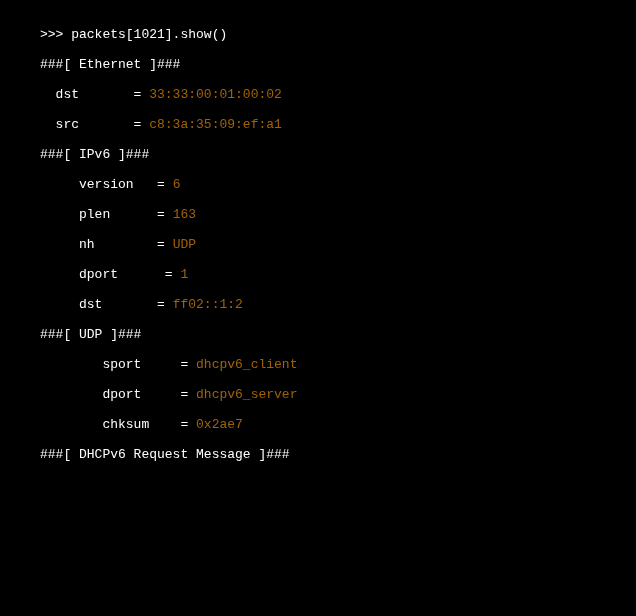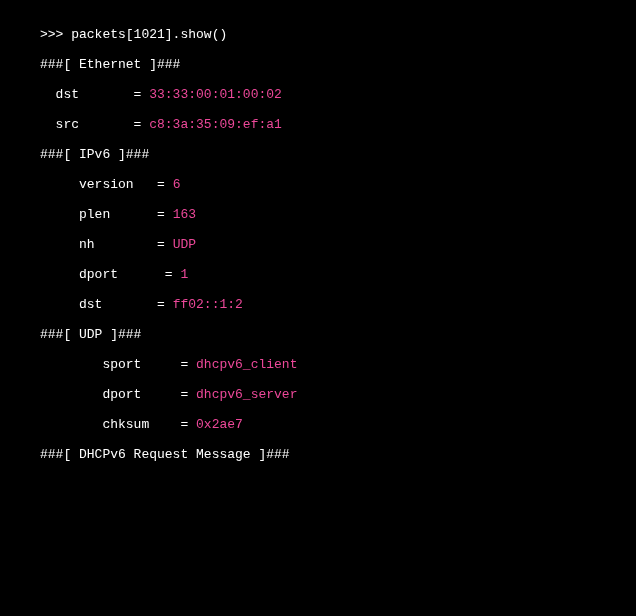--- a/index.html
+++ b/index.html
@@ -12,21 +12,21 @@
     line-height: 15px;
   }
   .term {
     padding: 12px 4px;
     white-space: pre;
     overflow: hidden;
     width: 628px;
     height: 612px;
     margin-left: 36px;
   }
-  .cyan { color: #ec4899; }
+  .cyan { color: #a16207; }
 </style>
 </head>
 <body>
 
 <div class="term">
 <div>&gt;&gt;&gt; packets[1021].show()</div>
 <div>###[ Ethernet ]###</div>
 <div><span>  dst       = </span><span class="cyan">33:33:00:01:00:02</span></div>
 <div><span>  src       = </span><span class="cyan">c8:3a:35:09:ef:a1</span></div>
 <div>###[ IPv6 ]###</div>

